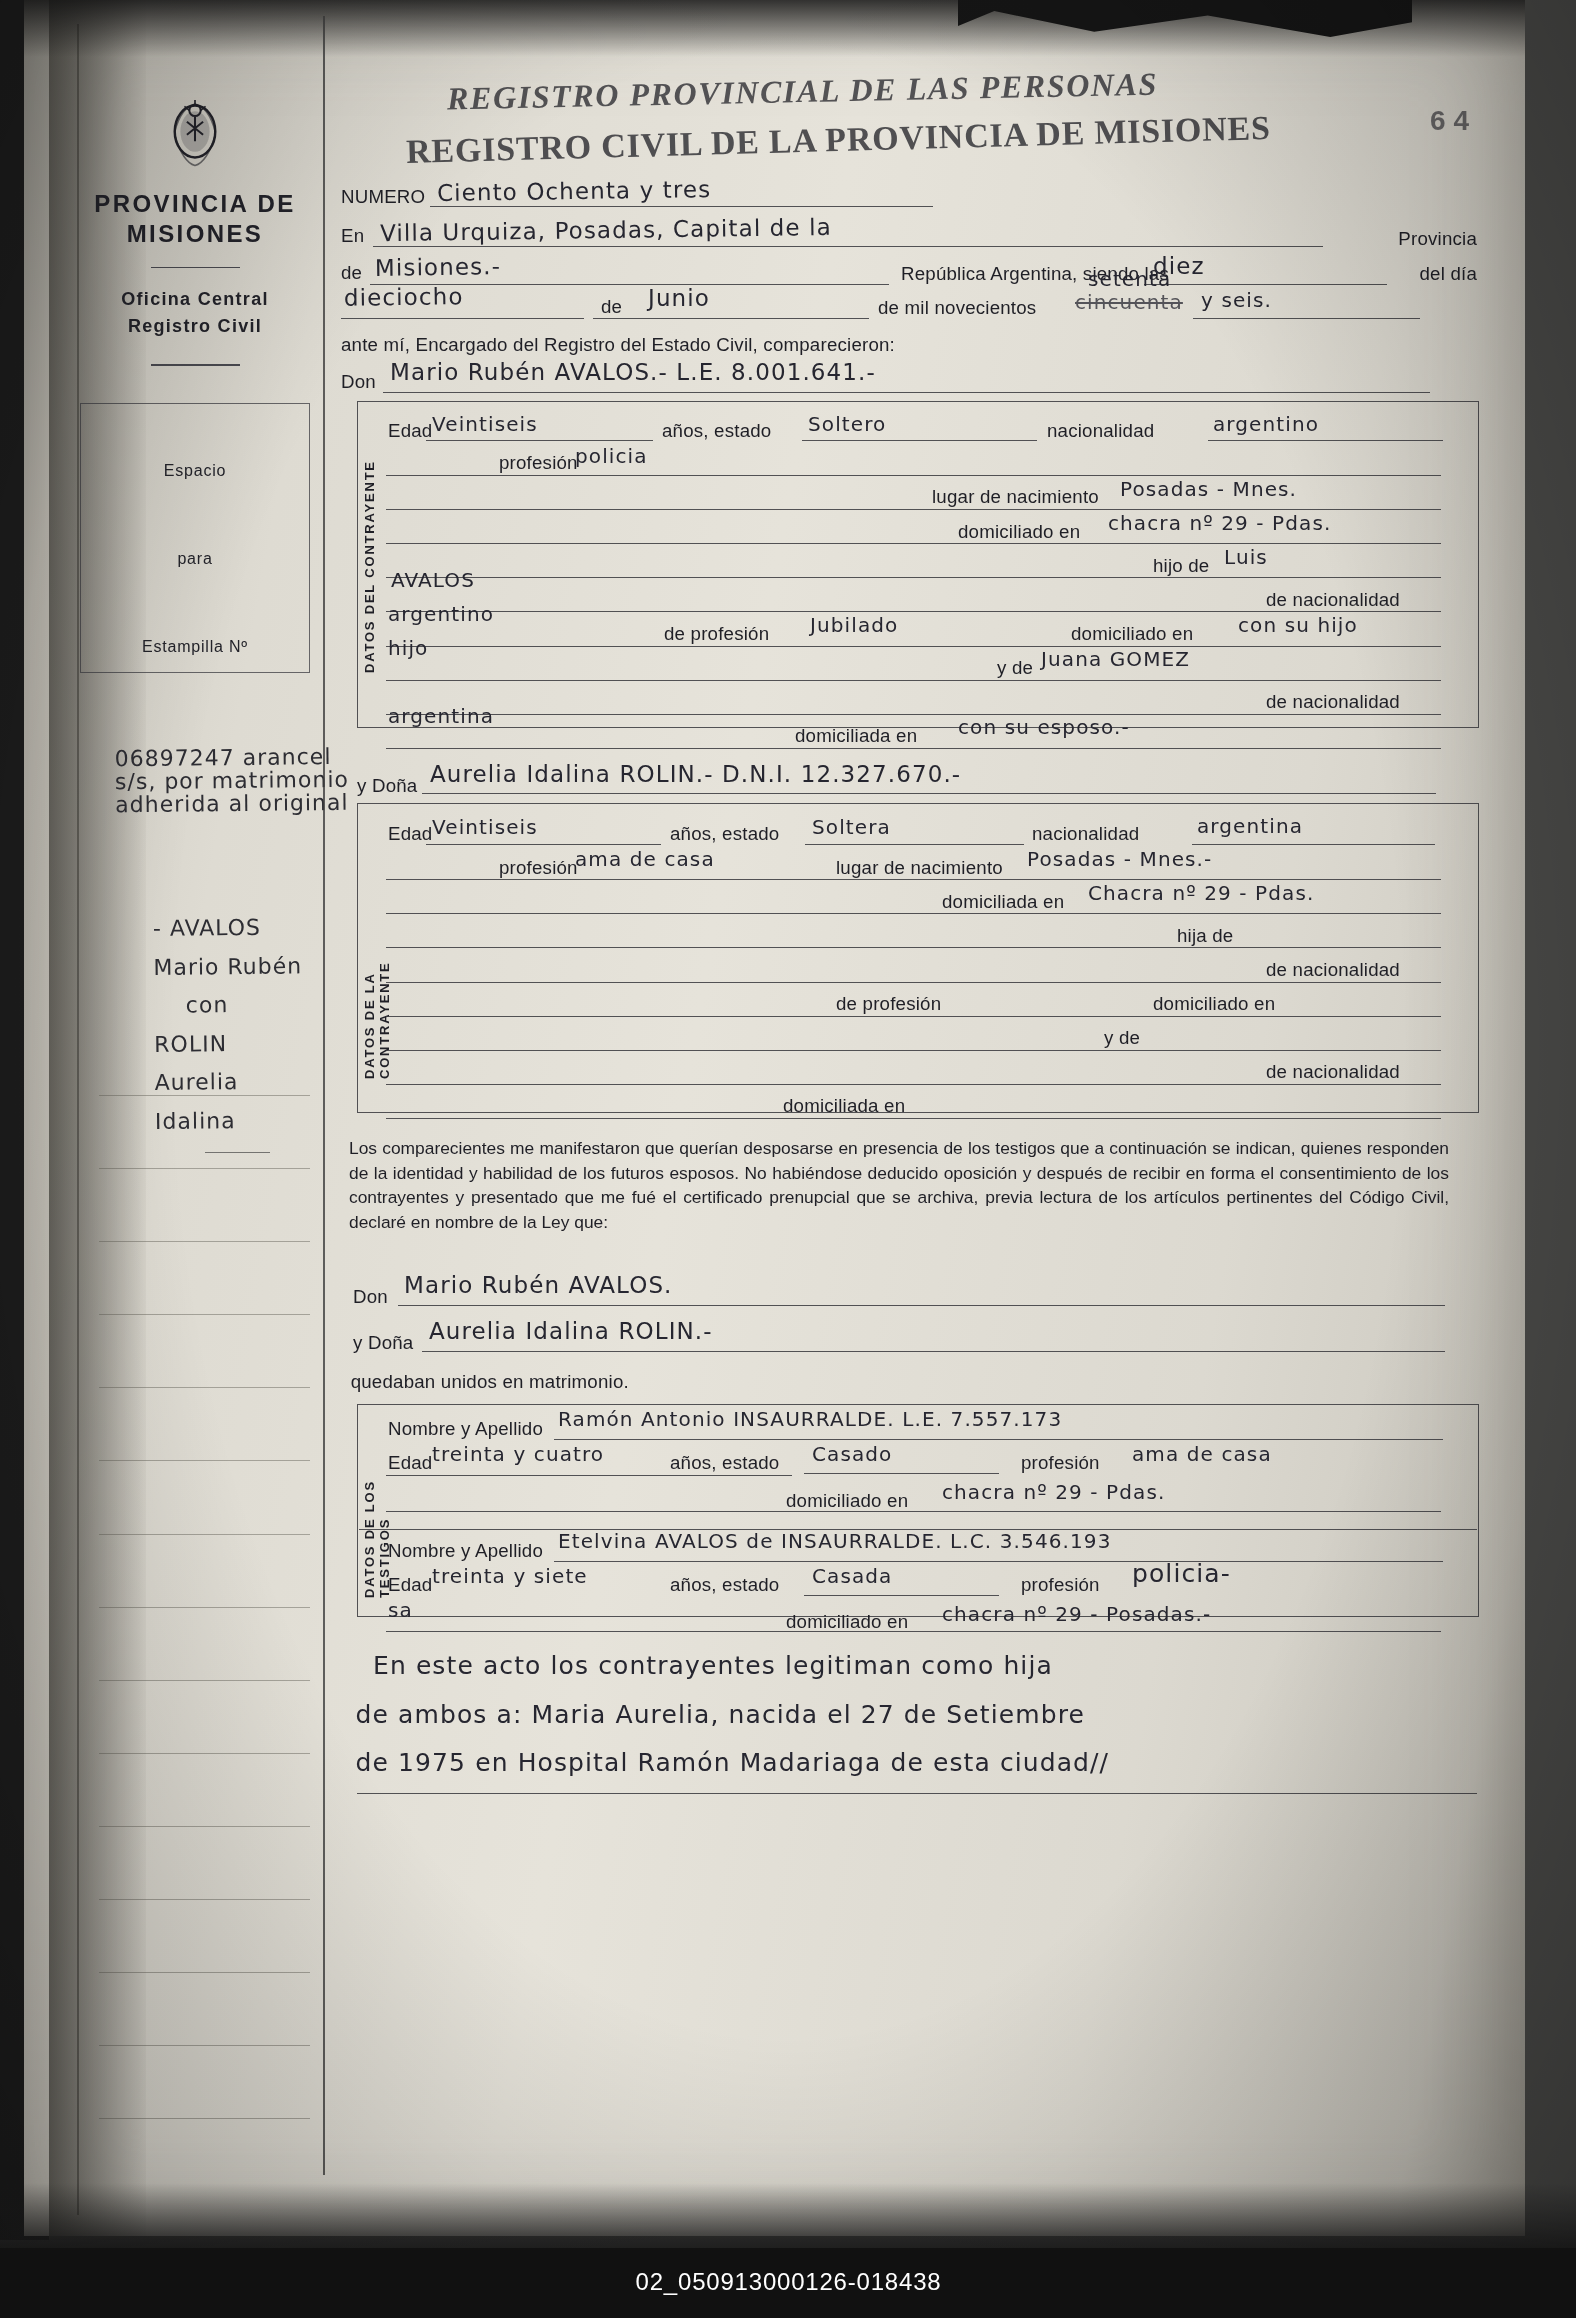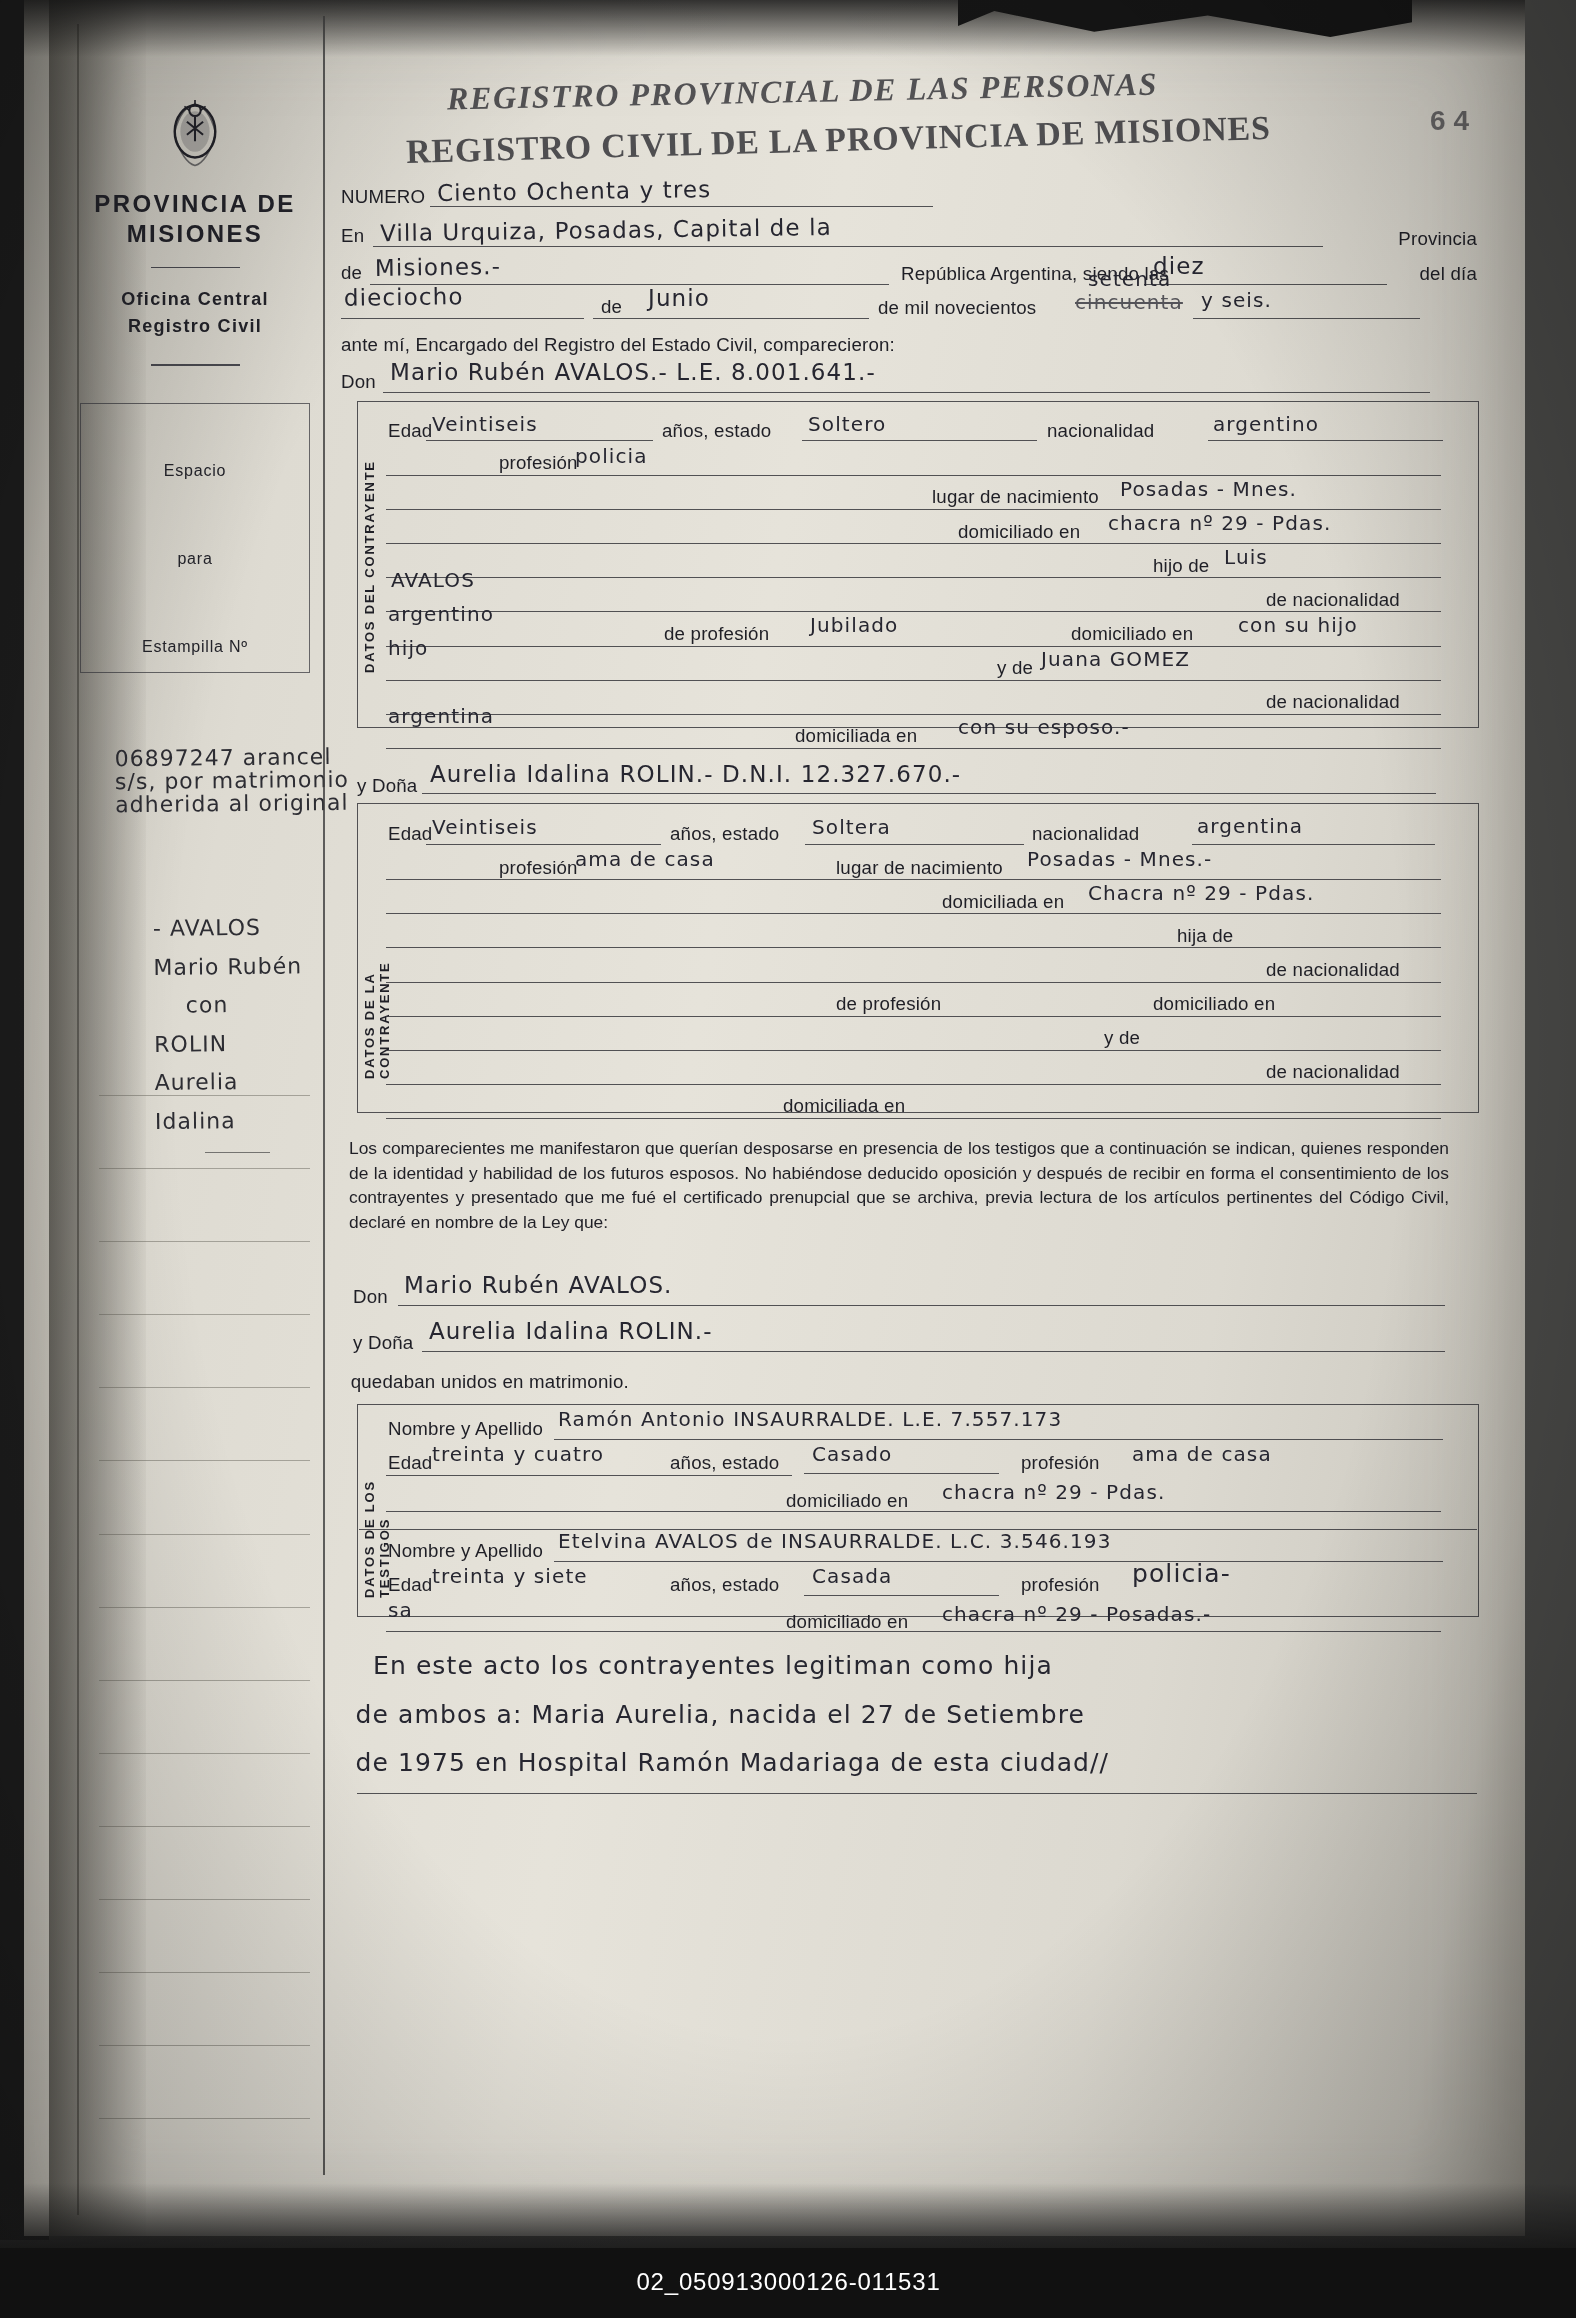--- a/index.html
+++ b/index.html
@@ -348,14 +348,14 @@
     <div class="hw" style="left:14.6px;top:1668px;font-size:25px">de ambos a: Maria Aurelia, nacida el 27 de Setiembre</div>
     <div class="hw" style="left:14.6px;top:1716px;font-size:25px">de 1975 en Hospital Ramón Madariaga de esta ciudad//</div>
 
     <div class="rule" style="left:16px;top:1761px;width:1120px"></div>
   </div>
 
   <div id="vig"></div>
 </div>
 
 <div id="caption"></div>
-<div id="captxt">02_050913000126-011531</div>
+<div id="captxt">02_050913000126-018438</div>
 
 
 </body></html>

